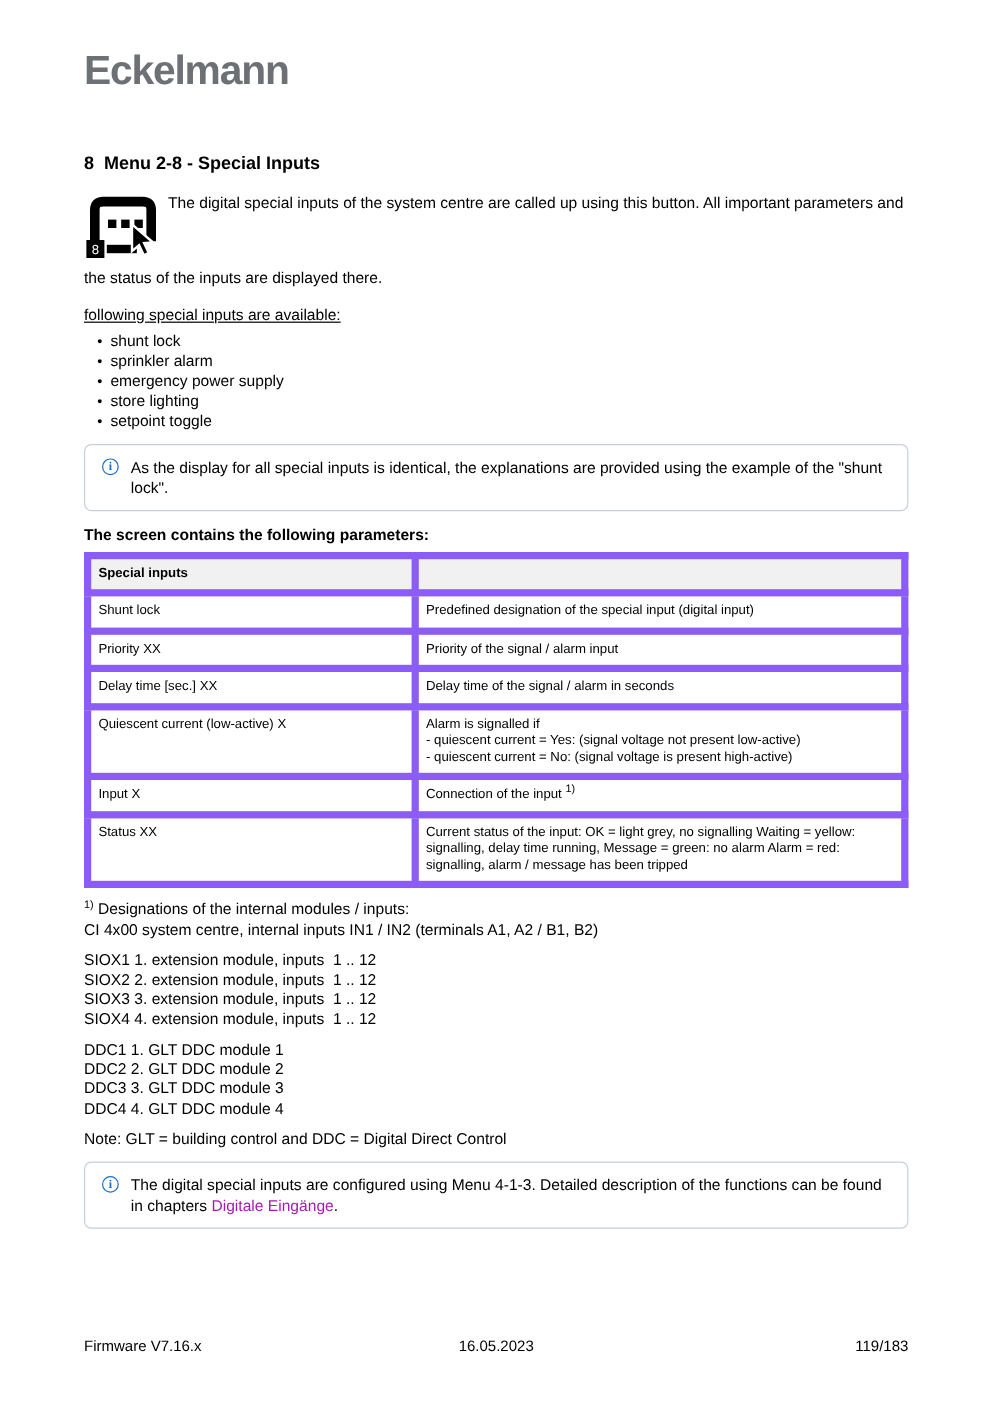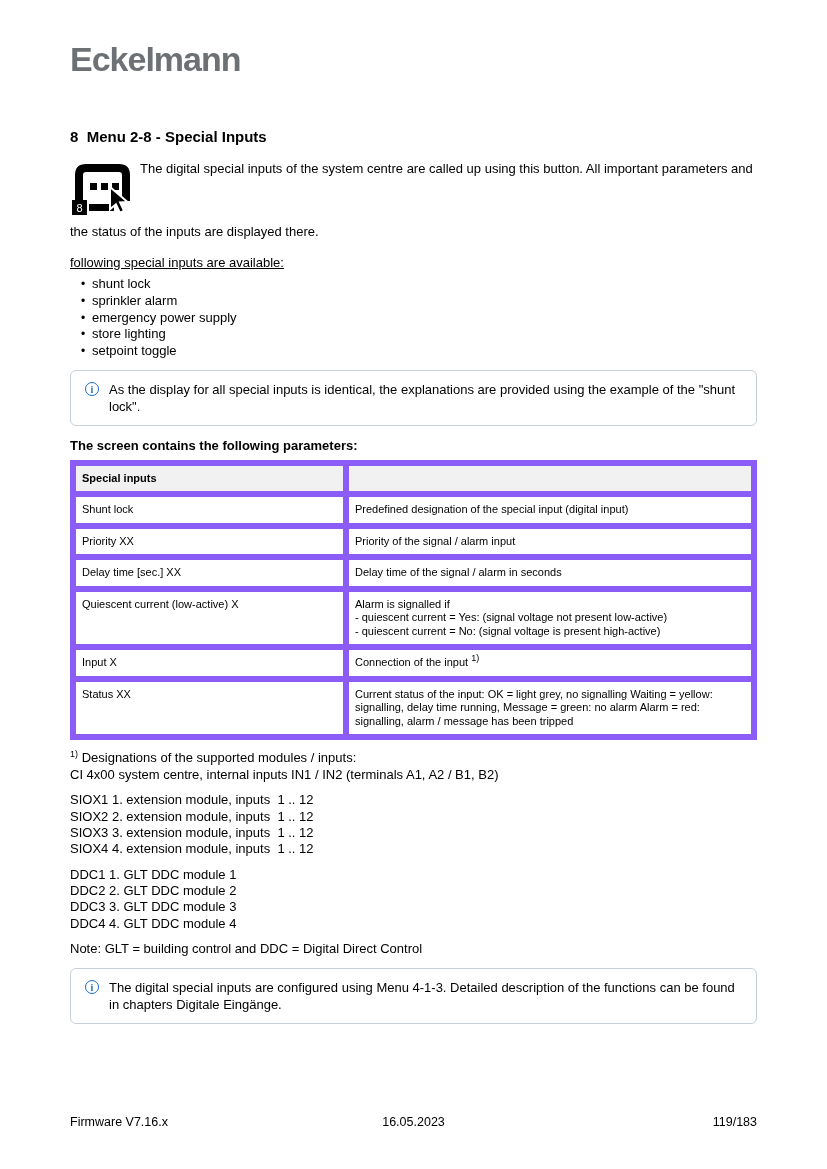--- a/index.html
+++ b/index.html
@@ -81,21 +81,21 @@
   table.params .col-param { width: 273px; }
   table.params thead th { background: #f1f1f1; font-weight: bold; }
   .prewrap { white-space: pre-line; }
   sup { font-size: 9px; vertical-align: super; line-height: 0; }
 
   .footnote { margin-top: 10px; font-size: 13px; line-height: 16.5px; }
   .block { margin-top: 9px; font-size: 13px; line-height: 16.3px; }
   .block .line { white-space: pre; }
   .note-line { margin-top: 9px; font-size: 13px; }
 
-  .link { color: #000000; text-decoration: none; cursor: pointer; }
+  .link { color: #a21caf; text-decoration: none; cursor: pointer; }
 
   .footer {
     position: absolute;
     top: 1115px;
     left: 70px;
     width: 687px;
     display: flex;
     justify-content: space-between;
     font-size: 12.5px;
   }
@@ -171,21 +171,21 @@
         <td><span>Connection of the input</span> <sup>1)</sup></td>
       </tr>
       <tr>
         <td class="col-param">Status XX</td>
         <td>Current status of the input: OK = light grey, no signalling Waiting = yellow: signalling, delay time running, Message = green: no alarm Alarm = red: signalling, alarm / message has been tripped</td>
       </tr>
     </tbody>
   </table>
 
   <div class="footnote">
-    <div><sup>1)</sup> <span>Designations of the supported modules / inputs:</span></div>
+    <div><sup>1)</sup> <span>Designations of the internal modules / inputs:</span></div>
     <div>CI 4x00 system centre, internal inputs IN1 / IN2 (terminals A1, A2 / B1, B2)</div>
   </div>
 
   <div class="block">
     <div class="line">SIOX1 1. extension module, inputs  1 .. 12</div>
     <div class="line">SIOX2 2. extension module, inputs  1 .. 12</div>
     <div class="line">SIOX3 3. extension module, inputs  1 .. 12</div>
     <div class="line">SIOX4 4. extension module, inputs  1 .. 12</div>
   </div>
 

